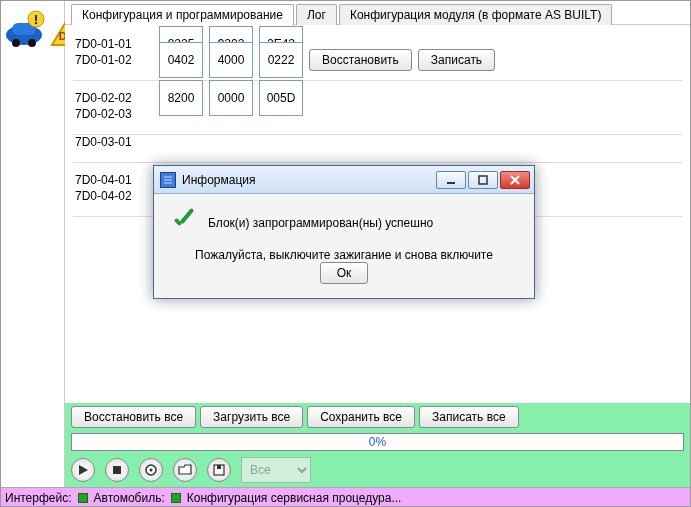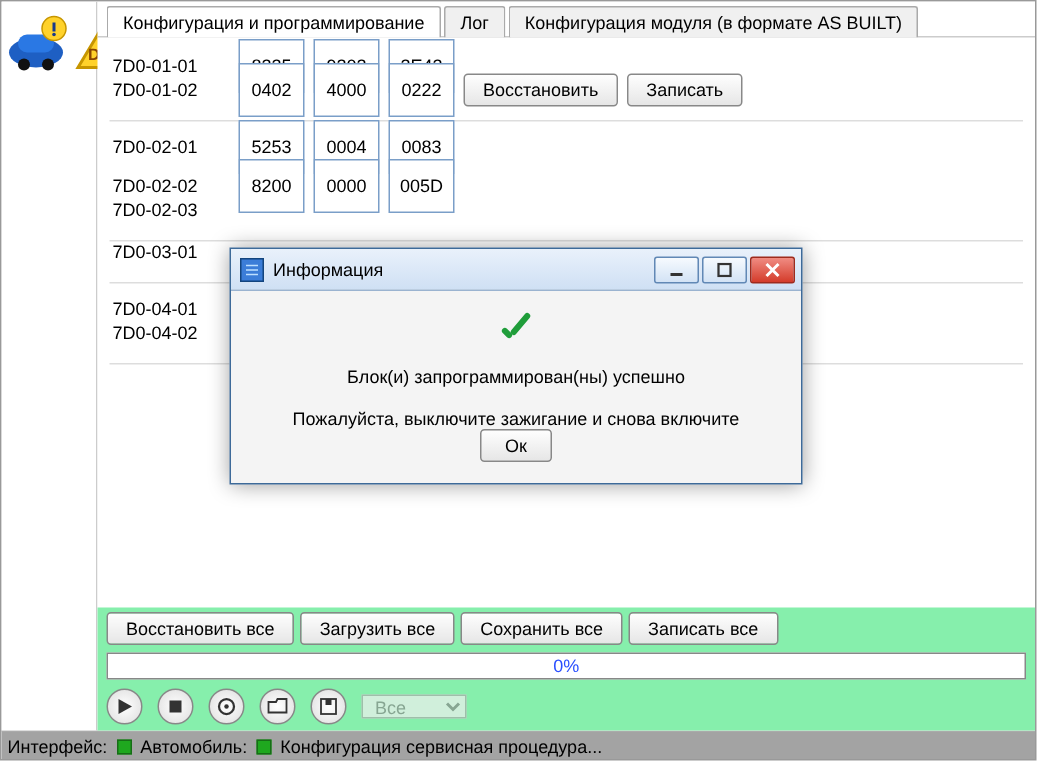--- a/index.html
+++ b/index.html
@@ -152,31 +152,31 @@
     border: 1px solid #888;
     border-radius: 12px;
     background: radial-gradient(#fff,#ddd);
     display: flex;
     align-items: center;
     justify-content: center;
     cursor: pointer;
   }
   .dropdown {
     width: 70px;
-    height: 16px;
+    height: 26px;
     border: 1px solid #aaa;
     background: #f0f0f0;
     color: #888;
     font-size: 12px;
     padding: 0 4px;
   }
   .statusbar {
     height: 20px;
     border-top: 1px solid #aaa;
-    background: #a3a3a3;
+    background: #f0abfc;
     display: flex;
     align-items: center;
     font-size: 12px;
     padding: 0 4px;
     gap: 6px;
   }
   .status-led {
     width: 10px; height: 10px;
     background: #1fa81f;
     border: 1px solid #166d16;
@@ -232,21 +232,20 @@
   }
   .modal-body {
     padding: 18px 16px 14px 16px;
     background: #f4f4f4;
   }
   .success-row {
     display: flex;
     align-items: center;
     gap: 10px;
     margin-bottom: 14px;
-    flex-direction: column;
   }
   .checkmark {
     width: 28px; height: 22px;
     position: relative;
   }
   .checkmark::after {
     content: "";
     position: absolute;
     left: 4px; top: 8px;
     width: 8px; height: 4px;
@@ -374,26 +373,20 @@
       </div>
       <div class="row sep">
         <span class="addr">7D0-01-02</span>
         <input class="cell" value="0402" style="">
         <input class="cell" value="4000" style="">
         <input class="cell" value="0222" style="">
         <button class="btn">Восстановить</button>
         <button class="btn">Записать</button>
       </div>
       <div class="row">
-        <span class="addr">7D0-02-01</span>
-        <input class="cell" value="5253" style="">
-        <input class="cell" value="0004" style="">
-        <input class="cell" value="0083" style="">
-      </div>
-      <div class="row">
         <span class="addr">7D0-02-02</span>
         <input class="cell" value="8200" style="">
         <input class="cell" value="0000" style="">
         <input class="cell" value="005D" style="">
       </div>
       <div class="row sep">
         <span class="addr">7D0-02-03</span>
       </div>
       <div class="row sep">
         <span class="addr">7D0-03-01</span>

